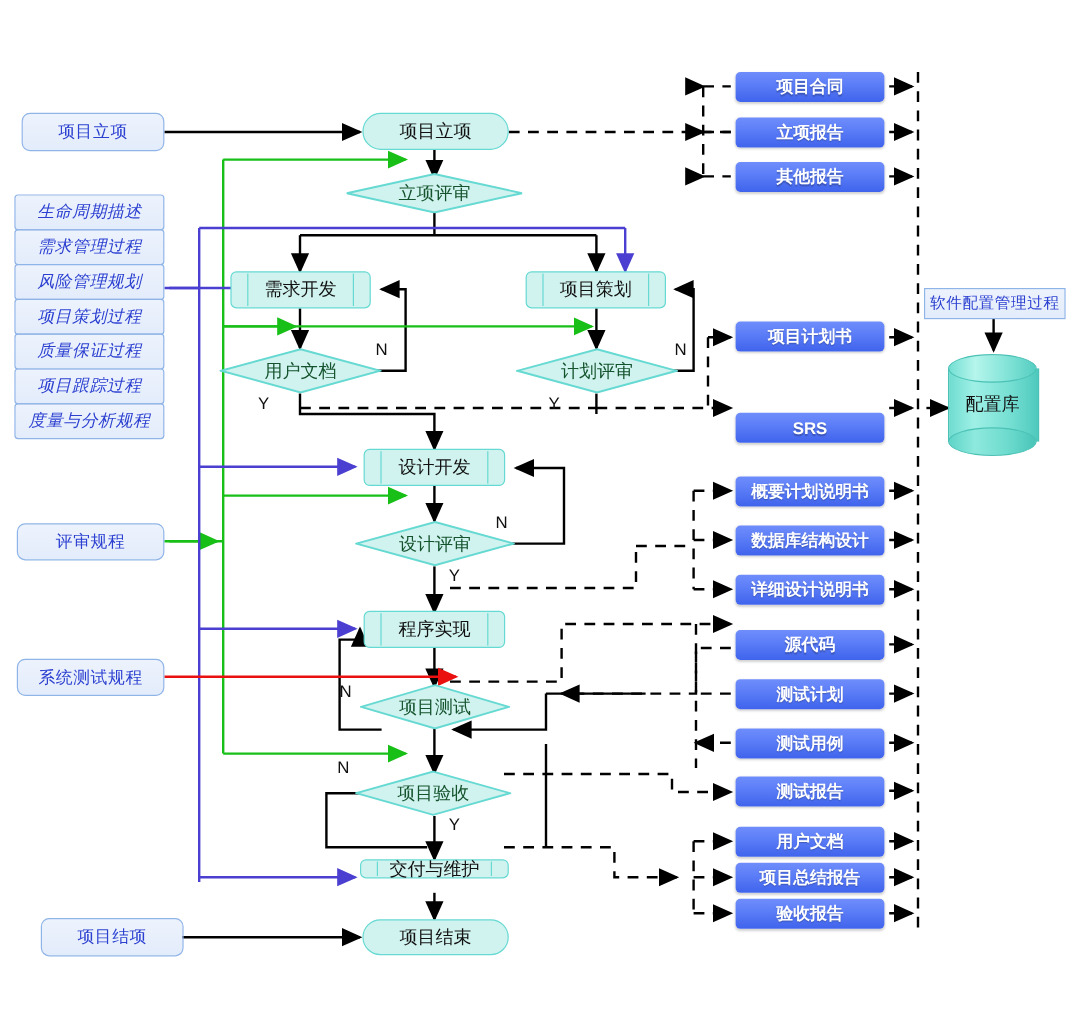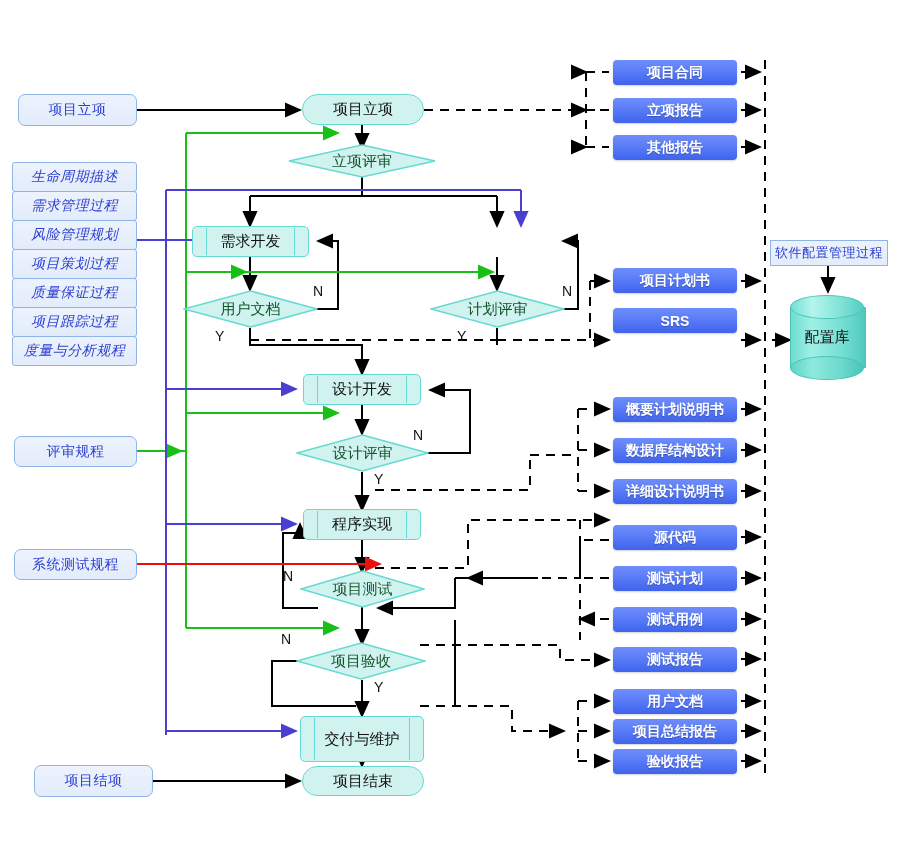--- a/index.html
+++ b/index.html
@@ -268,20 +268,23 @@
     <svg class="dshape" viewBox="0 0 148 34" preserveAspectRatio="none">
       <polygon points="74,1 147,17 74,33 1,17" fill="#d1f3ef" stroke="#66d9d2" stroke-width="1.6"></polygon>
     </svg>
     <span class="dlabel">立项评审</span>
   </div>
 
   <div class="node cyanbox" style="left:192px;top:226px;width:117px;height:31px;position:absolute;">
     <span>需求开发</span>
   </div>
 
+  <div class="node cyanbox" style="left:438px;top:226px;width:117px;height:31px;position:absolute;">
+    <span>项目策划</span>
+  </div>
 
   <div class="node diamond" style="left:183px;top:290px;width:135px;height:38px;">
     <svg class="dshape" viewBox="0 0 135 38" preserveAspectRatio="none">
       <polygon points="67.5,1 134,19 67.5,37 1,19" fill="#d1f3ef" stroke="#66d9d2" stroke-width="1.6"></polygon>
     </svg>
     <span class="dlabel">用户文档</span>
   </div>
 
   <div class="node diamond" style="left:430px;top:290px;width:135px;height:38px;">
     <svg class="dshape" viewBox="0 0 135 38" preserveAspectRatio="none">
@@ -312,21 +315,21 @@
     <span class="dlabel">项目测试</span>
   </div>
 
   <div class="node diamond" style="left:296px;top:642px;width:130px;height:38px;">
     <svg class="dshape" viewBox="0 0 130 38" preserveAspectRatio="none">
       <polygon points="65,1 129,19 65,37 1,19" fill="#d1f3ef" stroke="#66d9d2" stroke-width="1.6"></polygon>
     </svg>
     <span class="dlabel">项目验收</span>
   </div>
 
-  <div class="node cyanbox" style="left:300px;top:716px;width:124px;height:46px;position:absolute;">
+  <div class="node cyanbox" style="left:300px;top:716px;width:124px;height:16px;position:absolute;">
     <span>交付与维护</span>
   </div>
 
   <div class="node term" style="left:302px;top:766px;width:122px;height:30px;">
     <span>项目结束</span>
   </div>
 
   <div class="ylab" style="left:313px;top:283px;">N</div>
   <div class="ylab" style="left:562px;top:283px;">N</div>
   <div class="ylab" style="left:215px;top:328px;">Y</div>
@@ -343,21 +346,21 @@
   <div class="node artifact" style="left:613px;top:98px;width:124px;height:25px;">
     <span>立项报告</span>
   </div>
   <div class="node artifact" style="left:613px;top:135px;width:124px;height:25px;">
     <span>其他报告</span>
   </div>
 
   <div class="node artifact" style="left:613px;top:268px;width:124px;height:25px;">
     <span>项目计划书</span>
   </div>
-  <div class="node artifact" style="left:613px;top:308px;width:124px;height:25px;">
+  <div class="node artifact" style="left:613px;top:344px;width:124px;height:25px;">
     <span>SRS</span>
   </div>
 
   <div class="node artifact" style="left:613px;top:397px;width:124px;height:25px;">
     <span>概要计划说明书</span>
   </div>
   <div class="node artifact" style="left:613px;top:438px;width:124px;height:25px;">
     <span>数据库结构设计</span>
   </div>
   <div class="node artifact" style="left:613px;top:479px;width:124px;height:25px;">

